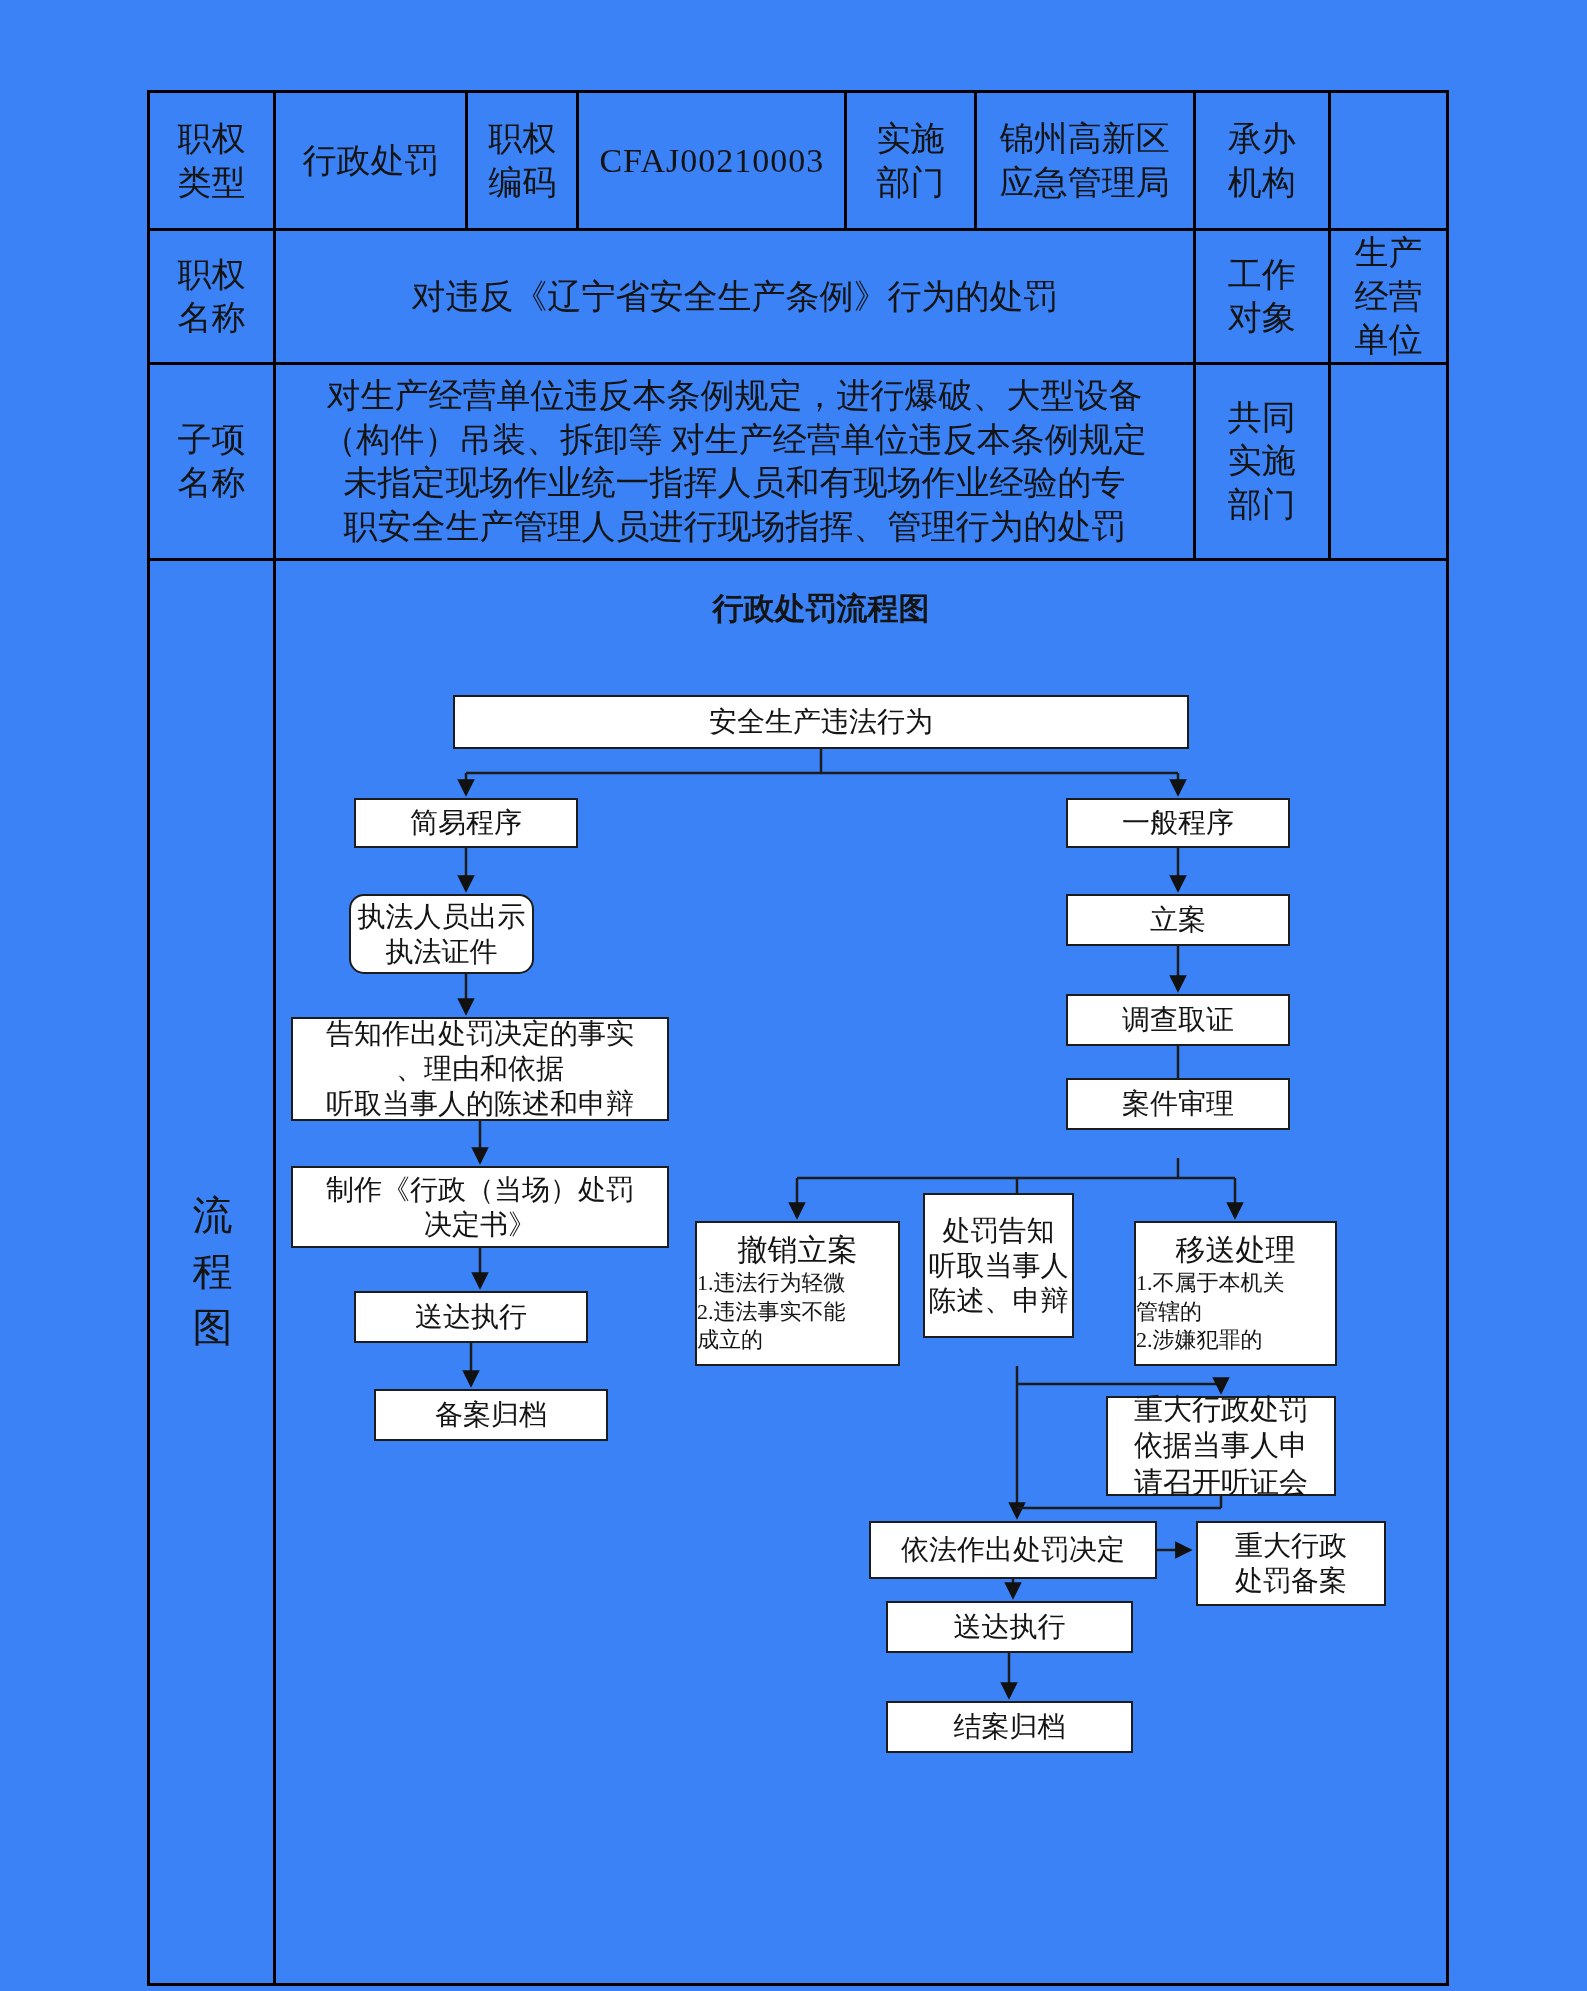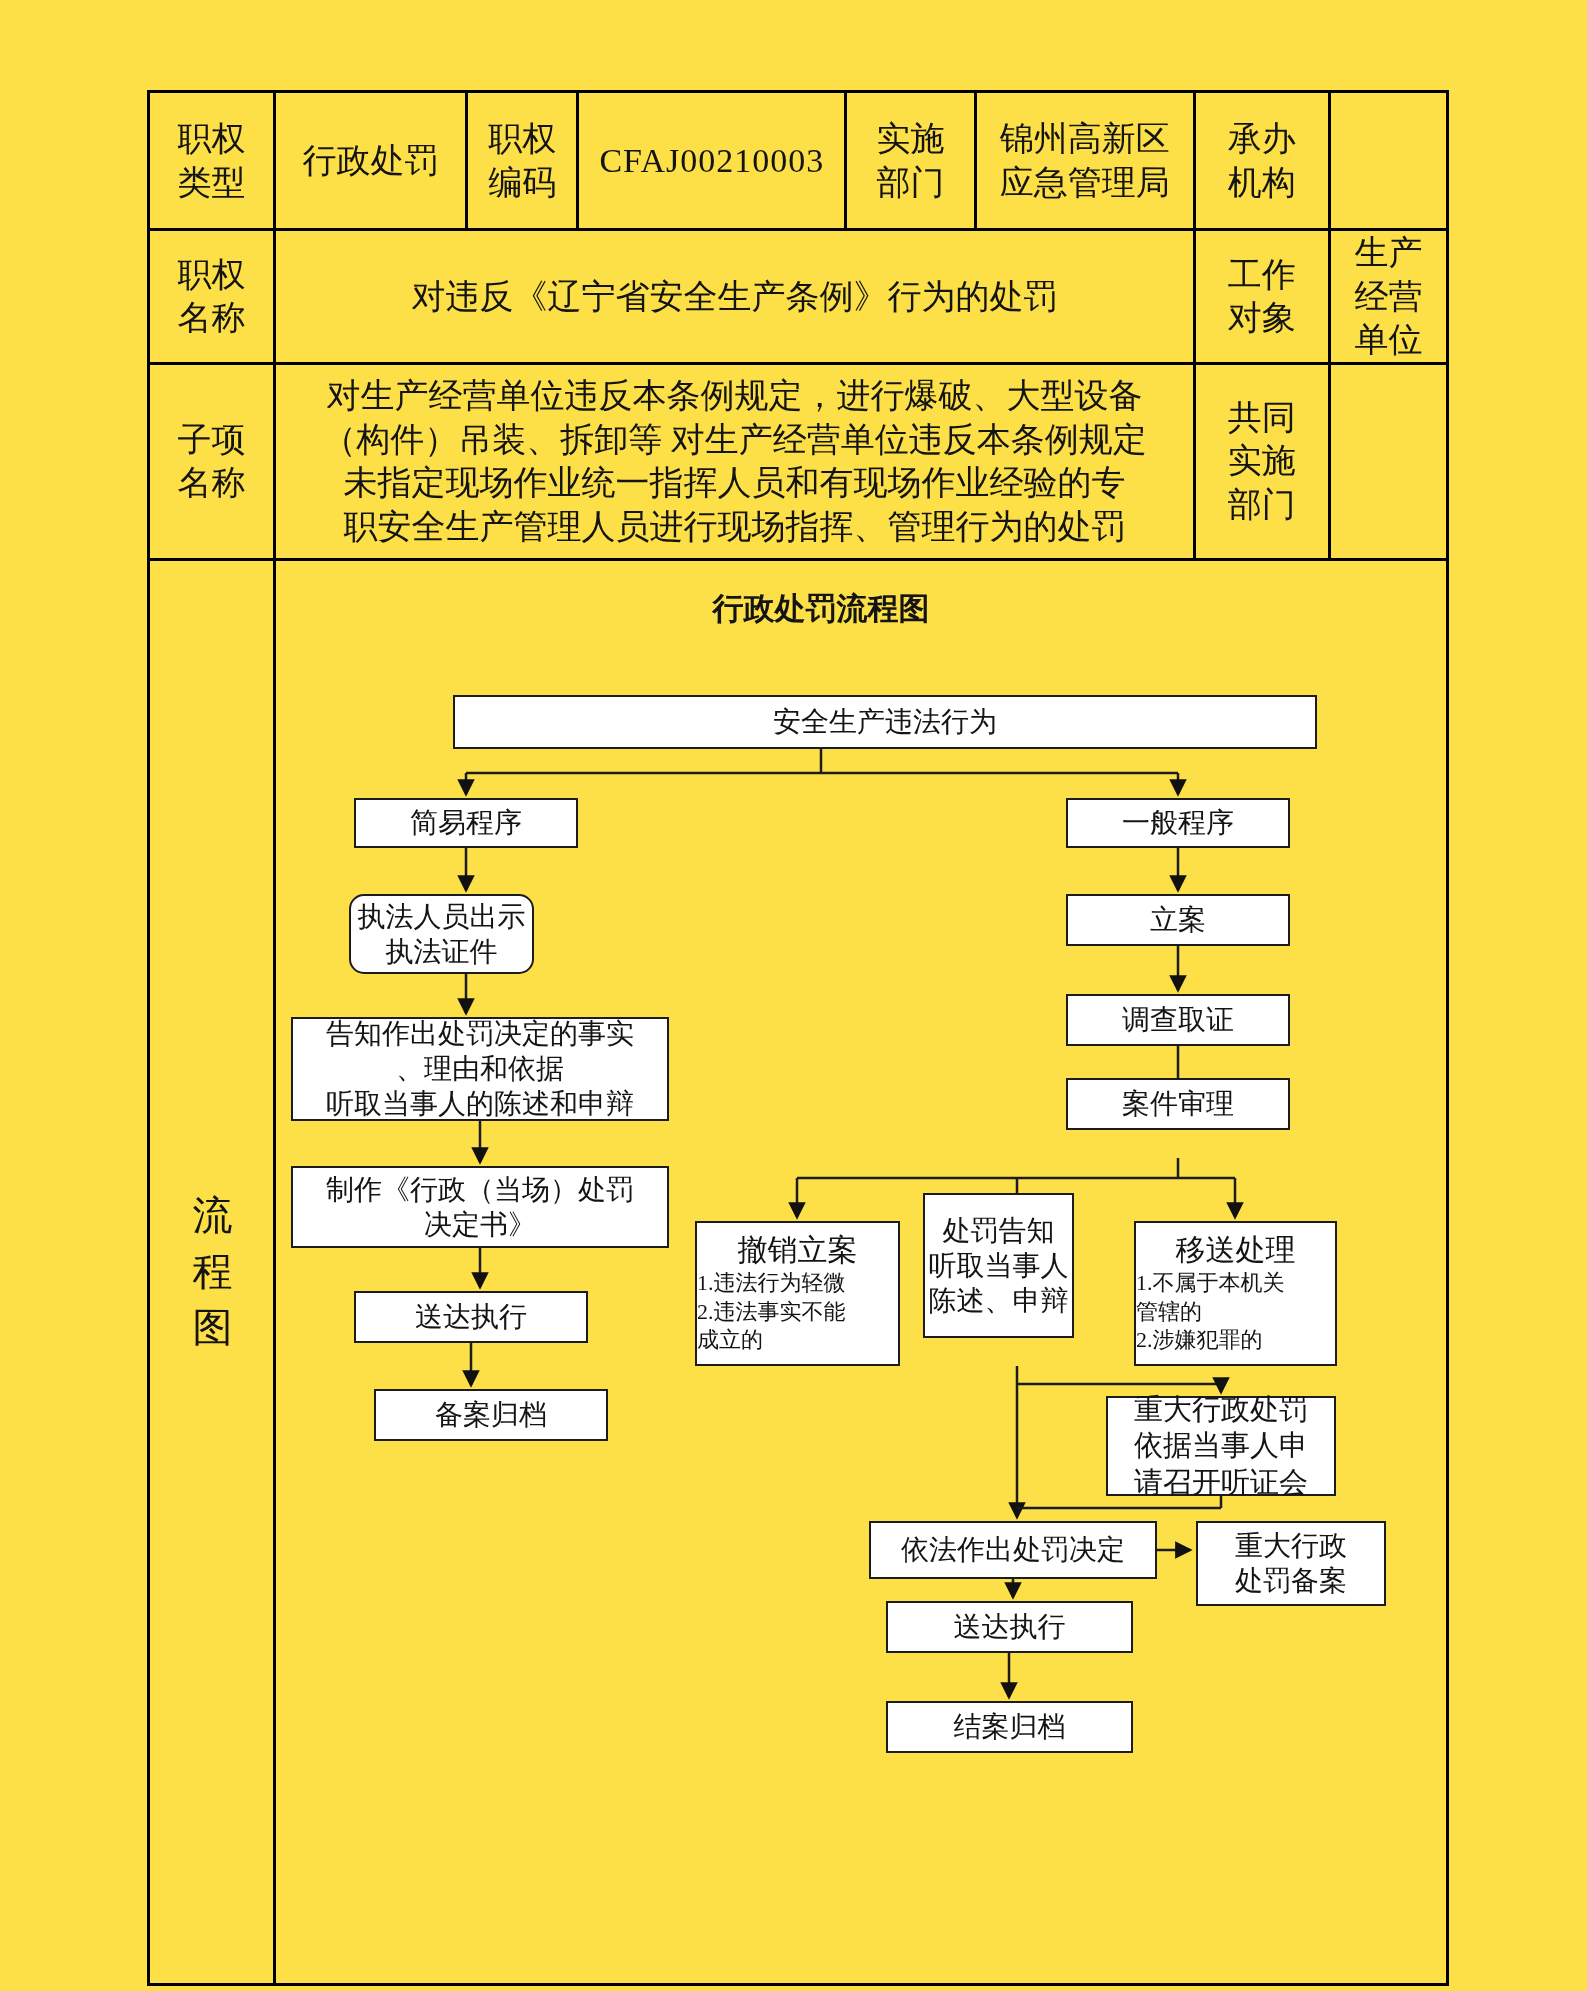--- a/index.html
+++ b/index.html
@@ -1,16 +1,16 @@
 <!DOCTYPE html>
 <html><head>
 <meta charset="utf-8">
 <style>
   html,body{margin:0;padding:0;background:#ffffff;}
-  #page{position:relative;width:1587px;height:1991px;background:#fde047;
+  #page{position:relative;width:1587px;height:1991px;background:#3b82f6;
         font-family:"Liberation Serif","DejaVu Serif",serif;color:#141414;}
   
   #doc-table{position:absolute;left:147px;top:90px;border-collapse:collapse;table-layout:fixed;}
   #doc-table td{border:3px solid #000;text-align:center;vertical-align:middle;
                 font-size:34px;line-height:1.28;padding:0;overflow:hidden;}
   .w2{width:72px;margin:0 auto;}          
   .w5{width:178px;margin:0 auto;}         
   .code-cell{font-size:35px;letter-spacing:1px;}
   .name-value{font-size:35px;}
   .sub-lines{font-size:37px;line-height:49px;}
@@ -126,21 +126,21 @@
               <line x1="945" y1="935" x2="945" y2="947"></line>
               <line x1="945" y1="947" x2="741" y2="947"></line>
               <line x1="881" y1="989" x2="914" y2="989" marker-end="url(#ah)"></line>
               <line x1="737" y1="1018" x2="737" y2="1036" marker-end="url(#ah)"></line>
               <line x1="733" y1="1092" x2="733" y2="1136" marker-end="url(#ah)"></line>
             </g>
           </svg>
 
           <div class="flow-title" style="left:345px;top:30px;width:400px;font-family:Liberation Mono, monospace;">行政处罚流程图</div>
 
-          <div class="fnode" style="left:177px;top:134px;width:864px;height:54px;">安全生产违法行为</div>
+          <div class="fnode" style="left:177px;top:134px;width:736px;height:54px;">安全生产违法行为</div>
 
           <div class="fnode" style="left:78px;top:237px;width:224px;height:50px;">简易程序</div>
 
           <div class="fnode" style="left:790px;top:237px;width:224px;height:50px;">一般程序</div>
 
           <div class="fnode" style="left:73px;top:333px;width:185px;height:80px;border-radius:15px;">
             <div>执法人员出示</div>
             <div>执法证件</div>
           </div>
 

